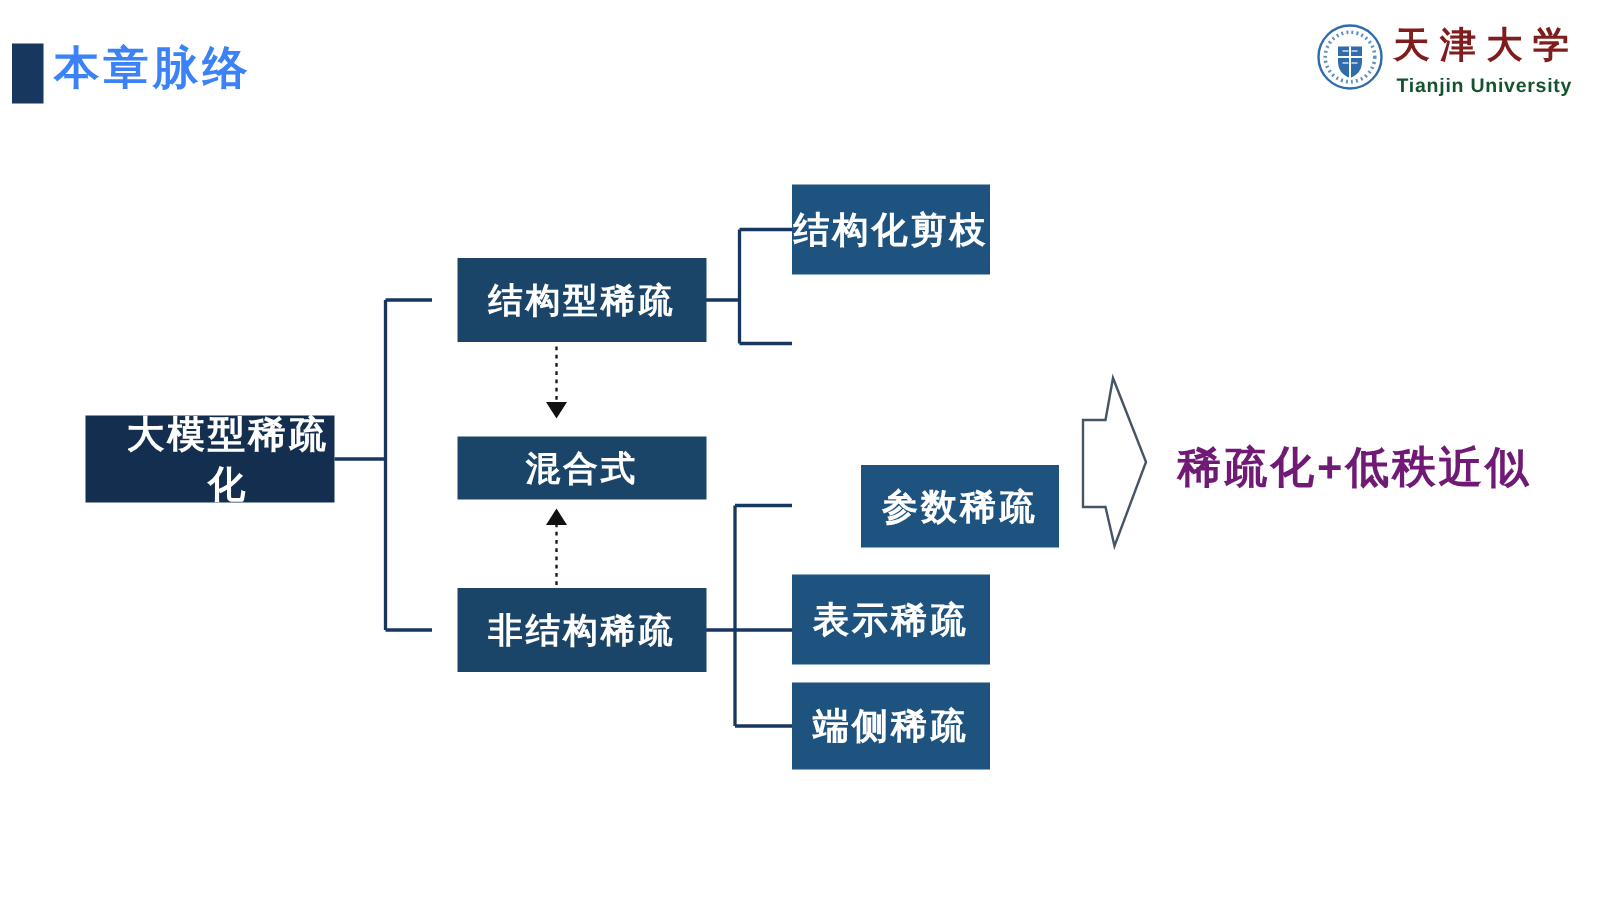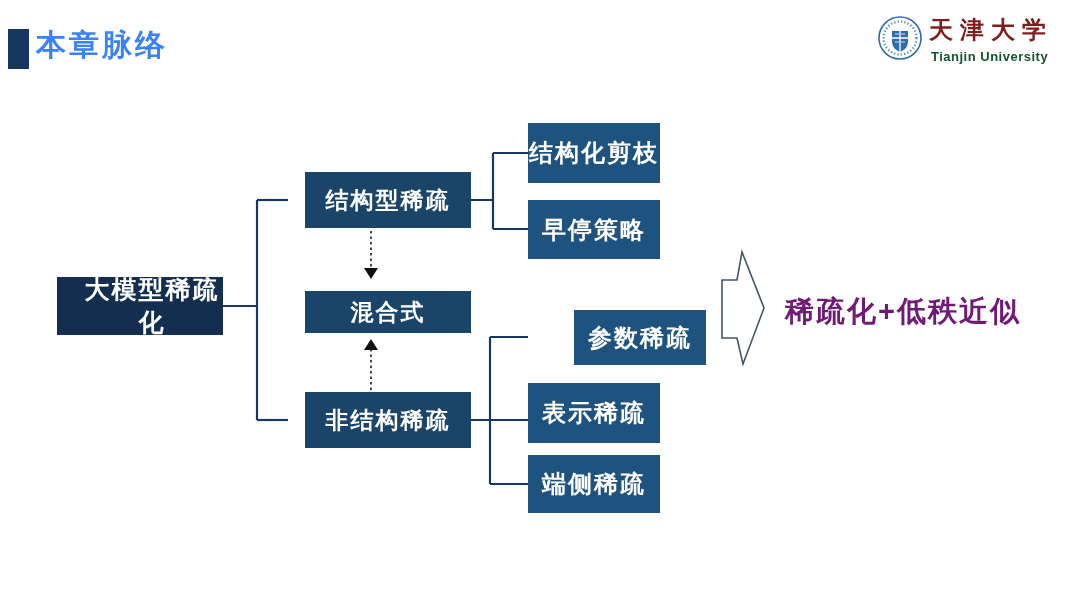--- a/index.html
+++ b/index.html
@@ -105,20 +105,19 @@
     <polygon points="722,280 737,280 742,252 764,308 743,364 737,338 722,338" fill="#ffffff" stroke="#455565" stroke-width="1.6" stroke-linejoin="miter"></polygon>
   </svg>
 
   <div class="node node-root">大模型稀疏化</div>
 
   <div class="node node-branch node-structured">结构型稀疏</div>
   <div class="node node-branch node-hybrid">混合式</div>
   <div class="node node-branch node-unstructured">非结构稀疏</div>
 
   <div class="node node-leaf leaf-0">结构化剪枝</div>
-  <div class="node node-leaf leaf-1">早停策略</div>
   <div class="node node-leaf leaf-2">参数稀疏</div>
   <div class="node node-leaf leaf-3">表示稀疏</div>
   <div class="node node-leaf leaf-4">端侧稀疏</div>
 
   <div class="result-text">稀疏化+低秩近似</div>
 
 </div>
 
 </body></html>

